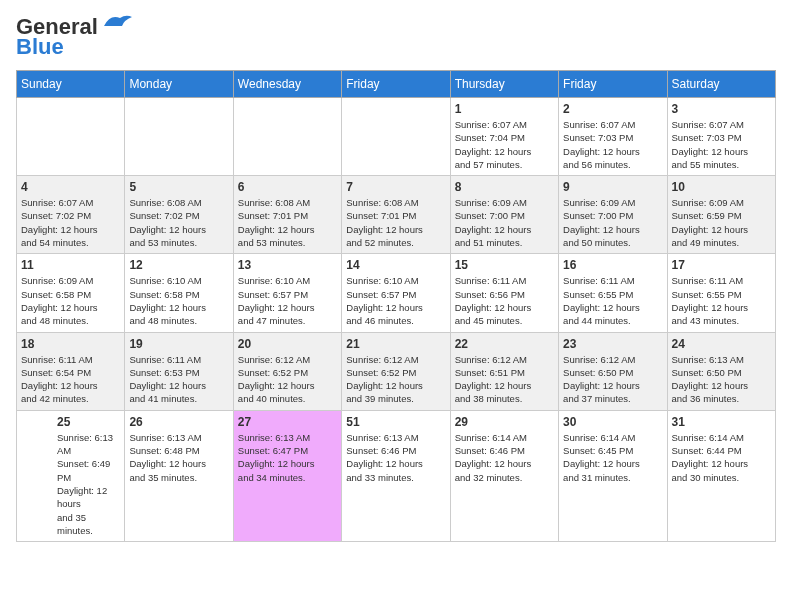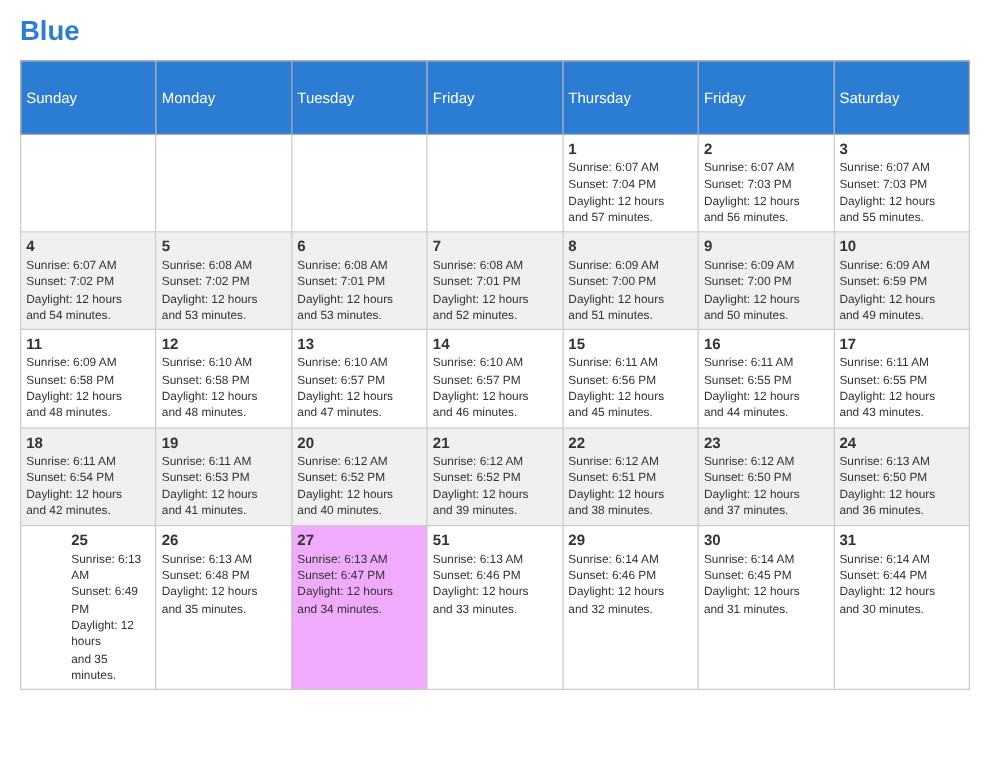--- a/index.html
+++ b/index.html
@@ -34,21 +34,21 @@
       color: #555;
     }
     .calendar {
       width: 100%;
       border-collapse: collapse;
       font-size: 10.5px;
     }
     .calendar thead th {
       background-color: #2b7cd3;
       color: #fff;
-      padding: 22px 4px;
+      padding: 6px 4px;
       text-align: left;
       font-weight: normal;
       font-size: 12px;
       border: 1px solid #aaa;
     }
     .calendar tbody td {
       vertical-align: top;
       border: 1px solid #ccc;
       padding: 4px 4px;
       width: 108px;
@@ -75,36 +75,46 @@
     }
     .empty-cell {
       background: #fff !important;
     }
   </style>
 </head>
 <body>
 
 <div class="header">
   <div class="logo">
+    <div style="display:flex; align-items:center;">
+      <div style="font-size:22px; font-weight:bold; color:#333; line-height:1;">
+        <span style="color:#333;">General</span>
+      </div>
+      <div style="margin-left:4px; margin-top:-8px;">
+        <svg width="32" height="18" viewBox="0 0 32 18">
+          <path d="M2,14 Q8,2 18,6 Q24,2 30,5 Q22,8 20,14" fill="#2b7cd3"></path>
+        </svg>
+      </div>
+    </div>
     <div style="font-size:22px; font-weight:bold; color:#2b7cd3; margin-top:-4px;">
       <span>Blue</span>
     </div>
   </div>
   <div class="title-section">
     <div class="month-year"></div>
     <div class="location"></div>
   </div>
 </div>
 
 <table class="calendar">
   <thead>
     <tr>
     <th>Sunday</th>
         <th>Monday</th>
-        <th>Tuesday</th>
+        <th>Wednesday</th>
         <th>Friday</th>
         <th>Thursday</th>
         <th>Friday</th>
         <th>Saturday</th>
       </tr>
   </thead>
   <tbody id="calendar-body">
   <tr>
         <td class="empty-cell"></td>
         <td class="empty-cell"></td>

